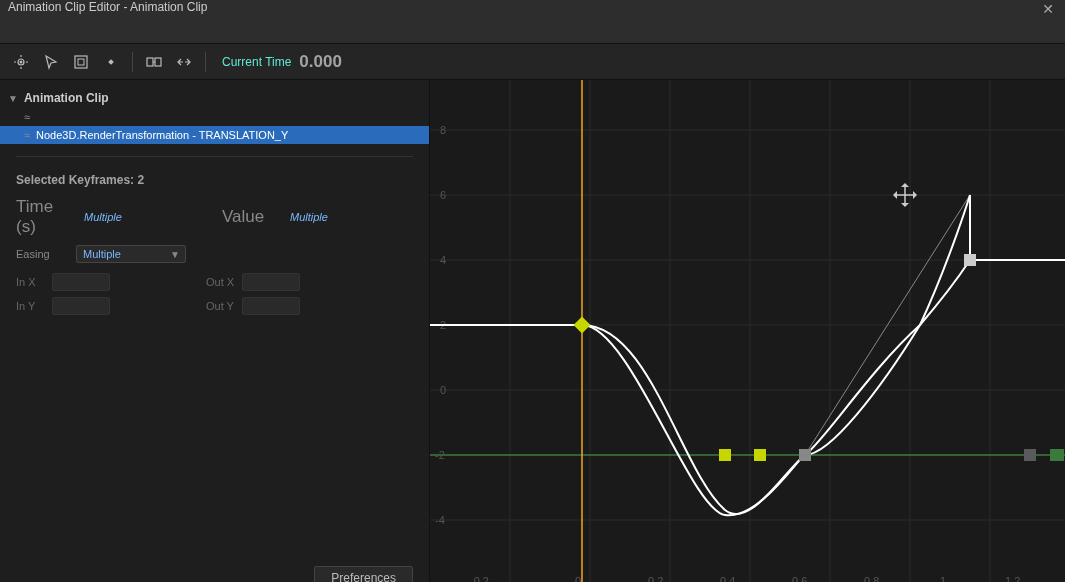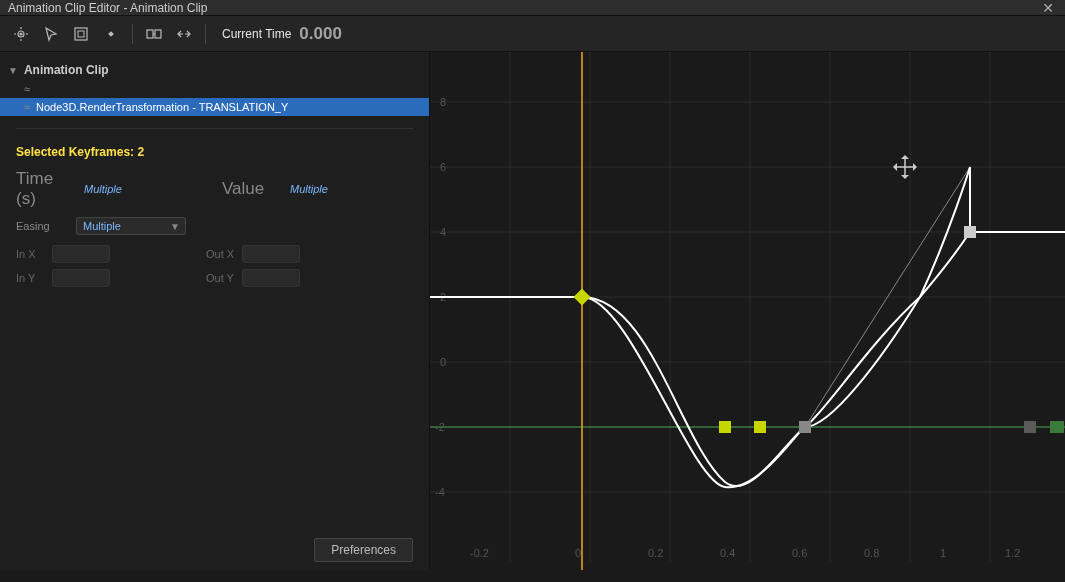--- a/index.html
+++ b/index.html
@@ -7,23 +7,22 @@
       background: #1a1a1a;
       color: #ccc;
       font-family: 'Segoe UI', Arial, sans-serif;
       font-size: 12px;
       width: 1065px;
       height: 582px;
       overflow: hidden;
     }
     .title-bar {
       background: #2d2d2d;
-      height: 16px;
-      display: flex;
-      align-items: center;
+      height: 44px;
+      display: flex;
       padding: 0 8px;
       justify-content: space-between;
       border-bottom: 1px solid #111;
     }
     .title-bar-text {
       color: #ccc;
       font-size: 12px;
     }
     .title-bar-close {
       color: #aaa;
@@ -55,21 +54,21 @@
       display: flex;
       align-items: center;
     }
     .toolbar-separator {
       width: 1px;
       height: 20px;
       background: #444;
       margin: 0 4px;
     }
     .current-time-label {
-      color: #e5e5e5;
+      color: #5eead4;
       font-size: 12px;
       margin-left: 8px;
     }
     .current-time-value {
       color: #a3a3a3;
       font-size: 17px;
       margin-left: 4px;
       font-weight: bold;
     }
     .main-area {
@@ -126,21 +125,21 @@
       background: #333;
       margin: 4px 16px;
     }
     .keyframe-props {
       padding: 12px 16px;
       flex-shrink: 0;
     }
     .keyframe-title {
       font-weight: 700;
       font-size: 12px;
-      color: #fde047;
+      color: #a3a3a3;
       margin-bottom: 10px;
     }
     .prop-row {
       display: flex;
       align-items: center;
       margin-bottom: 8px;
       gap: 8px;
     }
     .prop-label {
       color: #888;

